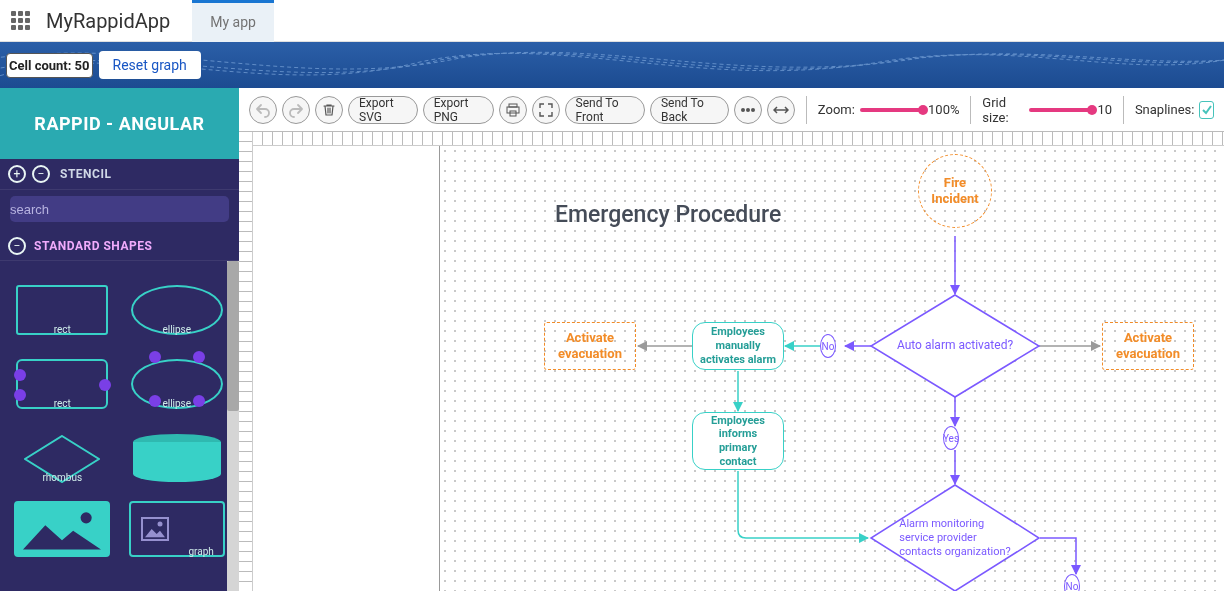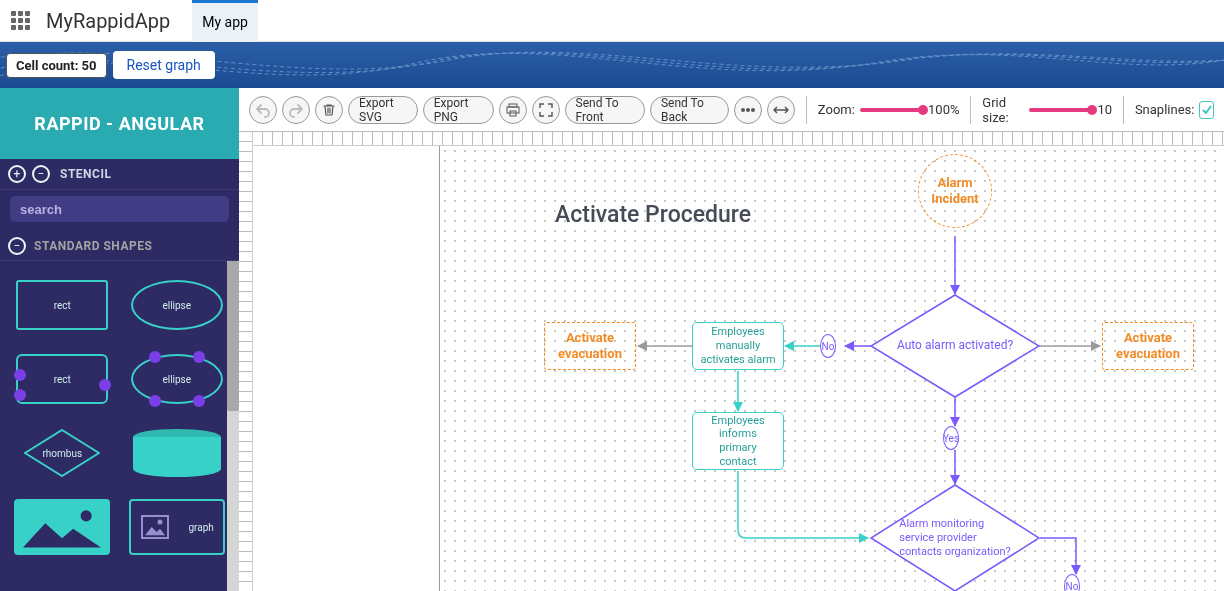--- a/index.html
+++ b/index.html
@@ -4,46 +4,46 @@
 <style>
   * { box-sizing: border-box; }
   html, body { margin:0; padding:0; height:100%; font-family: -apple-system, BlinkMacSystemFont, "Segoe UI", Roboto, Arial, sans-serif; }
   body { width:1224px; height:591px; overflow:hidden; background:#fff; color:#222; }
 
   
   .appbar { display:flex; align-items:center; height:42px; padding:0 6px; border-bottom:1px solid #e0e0e0; }
   .waffle { width:28px; height:28px; display:flex; flex-wrap:wrap; align-content:center; justify-content:center; gap:2px; padding:3px; }
   .waffle span { width:5px; height:5px; background:#666; border-radius:1px; display:block; }
   .appname { font-size:20px; margin:0 22px 0 12px; color:#333; font-weight:400; }
-  .tab { height:42px; padding:0 10px; display:flex; align-items:center; font-size:14px; color:#000000; background:#eaf1f7; border-top:3px solid #1976d2; }
+  .tab { height:42px; padding:0 18px; display:flex; align-items:center; font-size:14px; color:#737373; background:#eaf1f7; border-top:3px solid #1976d2; }
 
   
   .header-strip { height:46px; background: linear-gradient(180deg,#2b5fa8,#1c4b91); position:relative; display:flex; align-items:center; padding-left:6px; overflow:hidden; }
   .header-strip svg.topo { position:absolute; inset:0; width:100%; height:100%; opacity:.5; }
-  .cellcount { position:relative; z-index:1; background:#fff; border:1px solid #555; border-radius:4px; padding:4px 9px; font-size:13px; font-weight:700; color:#222; }
+  .cellcount { position:relative; z-index:1; background:#fff; border:1px solid #555; border-radius:4px; padding:4px 2px; font-size:13px; font-weight:700; color:#222; }
   .reset { position:relative; z-index:1; margin-left:6px; background:#fff; color:#1856c4; border-radius:4px; padding:6px 14px; font-size:14px; }
 
   
   .main { display:flex; height:calc(591px - 42px - 46px); }
 
   
   .sidebar { width:239px; background:#2e2a63; color:#e9f6f4; display:flex; flex-direction:column; position:relative; }
   .sidebar-title { background:#2aaab1; height:71px; display:flex; align-items:center; justify-content:center; color:#fff; font-size:18px; font-weight:700; letter-spacing:.5px; }
   .stencil-row { display:flex; align-items:center; padding:6px 8px; gap:6px; border-bottom:1px solid rgba(255,255,255,.08); }
   .circle-btn { width:18px; height:18px; border:2px solid #e9f6f4; border-radius:50%; display:flex; align-items:center; justify-content:center; font-size:12px; line-height:1; color:#e9f6f4; }
   .stencil-label { font-size:12px; letter-spacing:.5px; font-weight:700; color:#cfd7e6; margin-left:4px; }
   .search-wrap { padding:6px 10px 10px; }
-  .search-wrap input { width:100%; height:26px; border-radius:5px; border:none; padding:0 10px; background:#423c85; color:#e9f6f4; font-size:13px; outline:none;font-weight:bold; }
+  .search-wrap input { width:100%; height:26px; border-radius:5px; border:none; padding:0 0; background:#423c85; color:#e9f6f4; font-size:13px; outline:none; }
   .search-wrap input::placeholder { color:#b7b3e0; }
   .group-row { display:flex; align-items:center; padding:5px 8px; gap:8px; border-bottom:1px solid rgba(255,255,255,.08); }
-  .group-label { font-size:12px; letter-spacing:.5px; font-weight:700; color:#a3a3a3; }
+  .group-label { font-size:12px; letter-spacing:.5px; font-weight:700; color:#f0abfc; }
 
   .shapes { flex:1; overflow:auto; display:grid; grid-template-columns:1fr 1fr; gap:14px 18px; padding:14px 14px; position:relative; }
   .shapes::-webkit-scrollbar { width:12px; }
-  .shape-cell { display:flex; align-items:center; justify-content:center; position:relative; height:60px; }
+  .shape-cell { display:flex; align-items:flex-end; justify-content:center; position:relative; height:60px; }
   .shape-label { position:absolute; font-size:10px; color:#cfecea; pointer-events:none; }
   .rect-outline { width:92px; height:50px; border:2px solid #38d1c7; border-radius:3px; }
   .ellipse-outline { width:92px; height:50px; border:2px solid #38d1c7; border-radius:50%; }
   .port { width:12px; height:12px; background:#7a3fe6; border-radius:50%; position:absolute; }
   .rhombus { width:76px; height:48px; }
   .rhombus svg { width:100%; height:100%; }
   .cylinder { width:92px; height:50px; }
   .image-card { width:96px; height:56px; border:2px solid #38d1c7; border-radius:4px; background:linear-gradient(180deg,#38d1c7,#38d1c7); position:relative; overflow:hidden; }
   .image-card.solid svg { width:100%; height:100%; }
   .image-card.outline { background:none; }
@@ -65,21 +65,21 @@
   .paper-wrap { flex:1; position:relative; overflow:hidden; }
   .rulers-v { position:absolute; left:0; top:0; width:14px; height:100%; border-right:1px solid #ccc; background:repeating-linear-gradient(180deg,#fff,#fff 9px,#bbb 9px,#bbb 10px); }
   .rulers-h { position:absolute; left:14px; top:0; right:0; height:14px; border-bottom:1px solid #ccc; background:repeating-linear-gradient(90deg,#fff,#fff 9px,#bbb 9px,#bbb 10px); }
   .paper { position:absolute; left:200px; top:14px; right:0; bottom:0; background-image:radial-gradient(#c8c8c8 1px, transparent 1px); background-size:10px 10px; border-left:1px solid #999; }
   .paper svg { position:absolute; inset:0; width:100%; height:100%; overflow:visible; }
 
   .diag-title { position:absolute; font-size:23px; color:#454c58; font-weight:500; }
   .node { position:absolute; display:flex; align-items:center; justify-content:center; text-align:center; font-size:11px; line-height:1.25; padding:4px; }
   .node.dashed-orange { border:1.5px dashed #f28c28; color:#f28c28; font-weight:700; font-size:13px; }
   .node.circle { border-radius:50%; }
-  .node.teal { border:1px solid #38d1c7; color:#259e97; border-radius:5px; background:#fff; }
+  .node.teal { border:1px solid #38d1c7; color:#259e97; border-radius:13px; background:#fff;font-weight:bold; }
   .dia-diamond { position:absolute; }
   .dia-diamond .shape { position:absolute; inset:0; }
   .dia-diamond .label { position:absolute; inset:0; display:flex; align-items:center; justify-content:center; color:#7b59ff; font-size:12px; line-height:1.3; padding:0 24px; }
   .badge { position:absolute; width:16px; height:24px; border:1.5px solid #7b59ff; border-radius:50%; font-size:10px; color:#7b59ff; display:flex; align-items:center; justify-content:center; background:#fff; }
 
 </style>
 </head>
 <body>
 
 <div class="appbar">
@@ -264,21 +264,21 @@
             <path d="M2 6l3 3 5-7" fill="none" stroke="#46c3bb" stroke-width="2"></path>
           </svg>
       </div>
     </div>
 
     <div class="paper-wrap">
       <div class="rulers-v"></div>
       <div class="rulers-h"></div>
       <div class="paper">
 
-        <div class="diag-title" style="left:115px; top:55px;">Activate Procedure</div>
+        <div class="diag-title" style="left:115px; top:55px;">Emergency Procedure</div>
 
         <svg>
           <defs>
             <marker id="arr-purple" viewBox="0 0 10 10" refX="9" refY="5" markerWidth="7" markerHeight="7" orient="auto">
                 <path d="M0 0L10 5L0 10z" fill="#7b59ff"></path>
               </marker>
             <marker id="arr-teal" viewBox="0 0 10 10" refX="9" refY="5" markerWidth="7" markerHeight="7" orient="auto">
                 <path d="M0 0L10 5L0 10z" fill="#38d1c7"></path>
               </marker>
             <marker id="arr-gray" viewBox="0 0 10 10" refX="9" refY="5" markerWidth="7" markerHeight="7" orient="auto">
@@ -299,21 +299,21 @@
           <path d="M298 225 V 265" stroke="#38d1c7" stroke-width="1.5" fill="none" marker-end="url(#arr-teal)"></path>
 
           <path d="M298 325 V 384 Q 298 392 306 392 H 428" stroke="#38d1c7" stroke-width="1.5" fill="none" marker-end="url(#arr-teal)"></path>
 
           <path d="M515 250 V 280" stroke="#7b59ff" stroke-width="1.5" fill="none" marker-end="url(#arr-purple)"></path>
           <path d="M515 304 V 338" stroke="#7b59ff" stroke-width="1.5" fill="none" marker-end="url(#arr-purple)"></path>
 
           <path d="M600 392 H 636 V 428" stroke="#7b59ff" stroke-width="1.5" fill="none" marker-end="url(#arr-purple)"></path>
         </svg>
 
-        <div class="node dashed-orange circle" style="left:478px; top:8px; width:74px; height:74px; white-space:pre-line;">Alarm
+        <div class="node dashed-orange circle" style="left:478px; top:8px; width:74px; height:74px; white-space:pre-line;">Fire
 Incident</div>
 
         <div class="dia-diamond" style="left:430px; top:148px; width:170px; height:104px;">
           <svg class="shape" viewBox="0 0 170 104">
               <polygon points="85,1 169,52 85,103 1,52" fill="#fff" stroke="#7b59ff" stroke-width="1.5"></polygon>
             </svg>
           <div class="label">Auto alarm activated?</div>
         </div>
 
         <div class="badge" style="left:380px; top:188px;">No</div>

